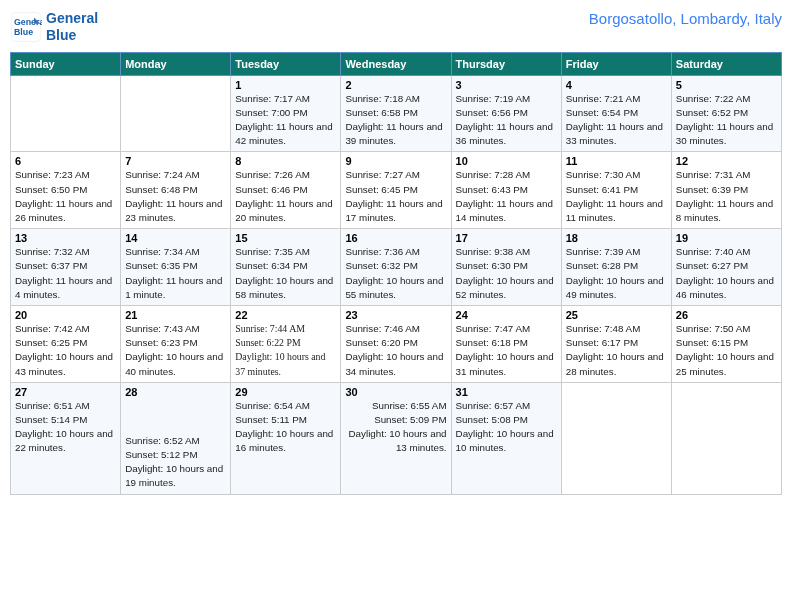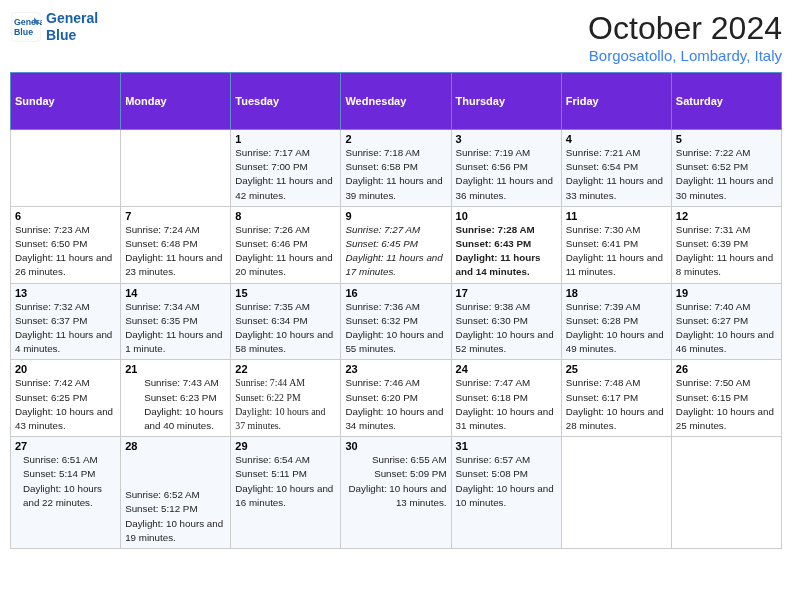--- a/index.html
+++ b/index.html
@@ -42,25 +42,25 @@
     .location-title {
       font-size: 15px;
       color: #3b82f6;
     }
     table {
       width: 100%;
       border-collapse: collapse;
       font-size: 10.5px;
     }
     thead tr th {
-      background: #6d28d9;
+      background: #0f766e;
       color: #fff;
       font-size: 11px;
       font-weight: bold;
-      padding: 22px 4px;
+      padding: 5px 4px;
       text-align: left;
       border: 1px solid #5a90c8;
     }
     tbody tr td {
       border: 1px solid #ccc;
       vertical-align: top;
       padding: 3px 4px;
       width: 14.28%;
       min-height: 70px;
       background: #fff;
@@ -96,21 +96,20 @@
       <text x="5" y="18" font-size="11" font-weight="bold" fill="#1a5fa8" font-family="Arial">General</text>
       <text x="5" y="30" font-size="11" font-weight="bold" fill="#1a5fa8" font-family="Arial">Blue</text>
       <polygon points="30,8 38,16 30,16" fill="#3873b8"></polygon>
     </svg>
     <div>
       <div class="logo-text">General</div>
       <div class="logo-text">Blue</div>
     </div>
   </div>
   <div class="title-block">
-    <div class="month-title">October 2024</div>
     <div class="location-title">Borgosatollo, Lombardy, Italy</div>
   </div>
 </div>
 
 <table>
   <thead>
     <tr>
     <th>Sunday</th>
         <th>Monday</th>
         <th>Tuesday</th>
@@ -169,27 +168,27 @@
 Daylight: 11 hours and 23 minutes.</div>
         </td>
         <td>
           <span class="day-num">8</span>
           <div class="day-info" style="white-space: pre-line;">Sunrise: 7:26 AM
 Sunset: 6:46 PM
 Daylight: 11 hours and 20 minutes.</div>
         </td>
         <td>
           <span class="day-num">9</span>
-          <div class="day-info" style="white-space: pre-line; font-style: italic;">Sunrise: 7:27 AM
+          <div class="day-info" style="white-space: pre-line;">Sunrise: 7:27 AM
 Sunset: 6:45 PM
 Daylight: 11 hours and 17 minutes.</div>
         </td>
         <td>
           <span class="day-num">10</span>
-          <div class="day-info" style="white-space: pre-line; font-weight: bold;">Sunrise: 7:28 AM
+          <div class="day-info" style="white-space: pre-line;">Sunrise: 7:28 AM
 Sunset: 6:43 PM
 Daylight: 11 hours and 14 minutes.</div>
         </td>
         <td>
           <span class="day-num">11</span>
           <div class="day-info" style="white-space: pre-line;">Sunrise: 7:30 AM
 Sunset: 6:41 PM
 Daylight: 11 hours and 11 minutes.</div>
         </td>
         <td>
@@ -245,21 +244,21 @@
       </tr>
       <tr>
         <td>
           <span class="day-num">20</span>
           <div class="day-info" style="white-space: pre-line;">Sunrise: 7:42 AM
 Sunset: 6:25 PM
 Daylight: 10 hours and 43 minutes.</div>
         </td>
         <td>
           <span class="day-num">21</span>
-          <div class="day-info" style="white-space: pre-line; margin-left: 19px;">Sunrise: 7:43 AM
+          <div class="day-info" style="white-space: pre-line;">Sunrise: 7:43 AM
 Sunset: 6:23 PM
 Daylight: 10 hours and 40 minutes.</div>
         </td>
         <td>
           <span class="day-num">22</span>
           <div class="day-info" style="white-space: pre-line; font-family: Liberation Serif, serif;">Sunrise: 7:44 AM
 Sunset: 6:22 PM
 Daylight: 10 hours and 37 minutes.</div>
         </td>
         <td>
@@ -283,21 +282,21 @@
         <td>
           <span class="day-num">26</span>
           <div class="day-info" style="white-space: pre-line;">Sunrise: 7:50 AM
 Sunset: 6:15 PM
 Daylight: 10 hours and 25 minutes.</div>
         </td>
       </tr>
       <tr>
         <td>
           <span class="day-num">27</span>
-          <div class="day-info" style="white-space: pre-line; margin-left: 8px;">Sunrise: 6:51 AM
+          <div class="day-info" style="white-space: pre-line;">Sunrise: 6:51 AM
 Sunset: 5:14 PM
 Daylight: 10 hours and 22 minutes.</div>
         </td>
         <td>
           <span class="day-num">28</span>
           <div class="day-info" style="white-space: pre-line; margin-top: 36px;">Sunrise: 6:52 AM
 Sunset: 5:12 PM
 Daylight: 10 hours and 19 minutes.</div>
         </td>
         <td>

